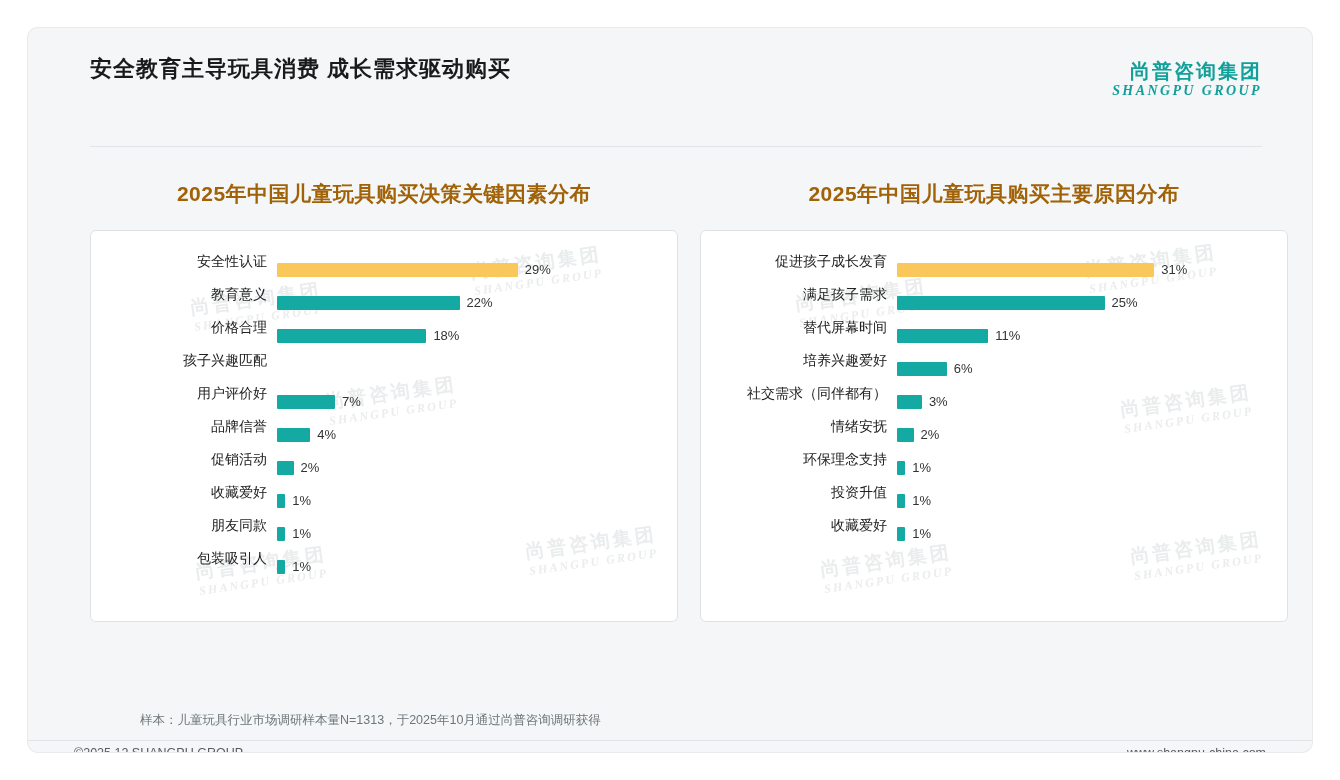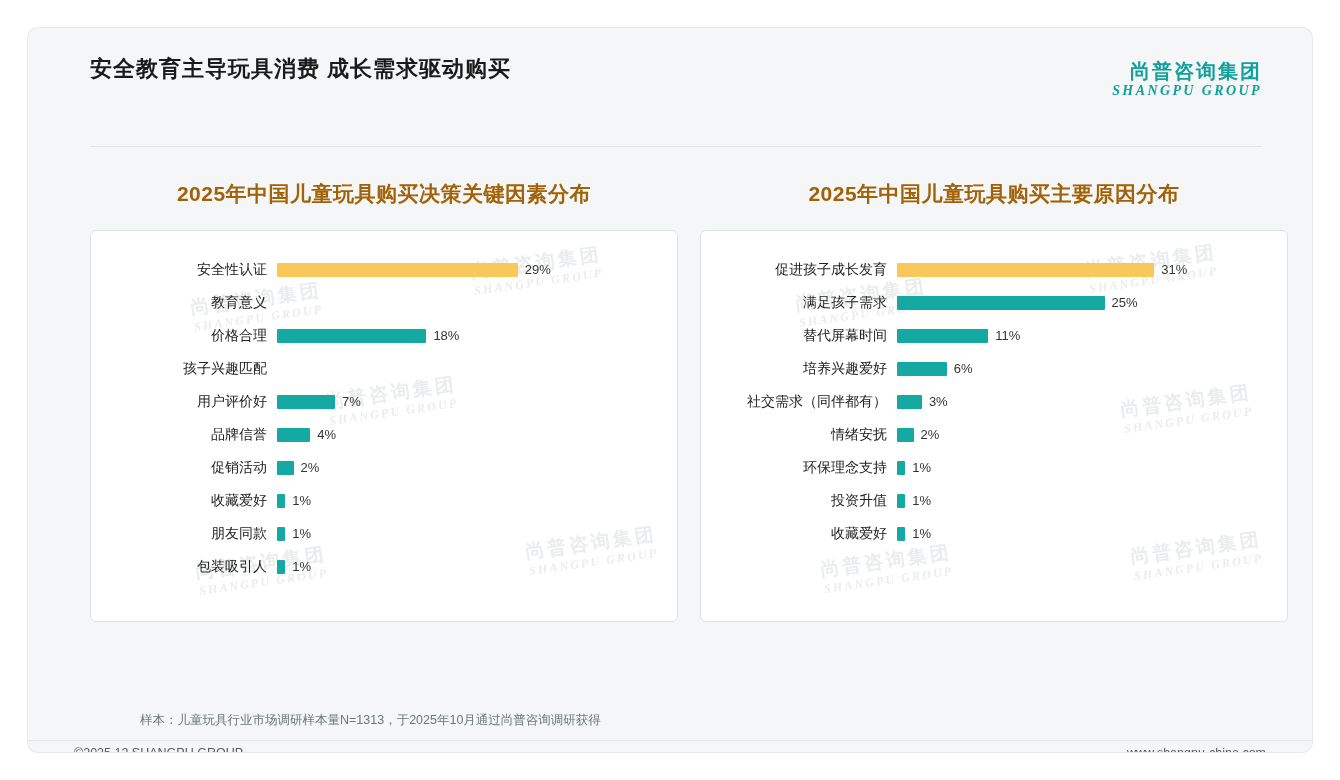--- a/index.html
+++ b/index.html
@@ -110,21 +110,20 @@
   .wm .a { font-size: 19px; letter-spacing: 3px; }
   .wm .b { font-size: 12px; letter-spacing: 2.2px; font-family: "Liberation Serif", serif; font-style: italic; }
 
   .rows {
     position: relative;
     padding: 22px 0 0 0;
     z-index: 2;
   }
   .row {
     display: flex;
-    align-items: center;
     height: 33px;
   }
   .row-label {
     width: 186px;
     text-align: right;
     padding-right: 10px;
     font-size: 14px;
     color: #222;
     white-space: nowrap;
     box-sizing: border-box;
@@ -221,20 +220,24 @@
       <div class="rows" id="rows-left">
           <div class="row">
             <div class="row-label">安全性认证</div>
             <div class="bar-wrap">
               <div class="bar highlight" style="width: 240.7px;"></div>
               <div class="bar-val">29%</div>
             </div>
           </div>
           <div class="row">
             <div class="row-label">教育意义</div>
+            <div class="bar-wrap">
+              <div class="bar" style="width: 182.6px;"></div>
+              <div class="bar-val">22%</div>
+            </div>
           </div>
           <div class="row">
             <div class="row-label">价格合理</div>
             <div class="bar-wrap">
               <div class="bar" style="width: 149.4px;"></div>
               <div class="bar-val">18%</div>
             </div>
           </div>
           <div class="row">
             <div class="row-label">孩子兴趣匹配</div>

